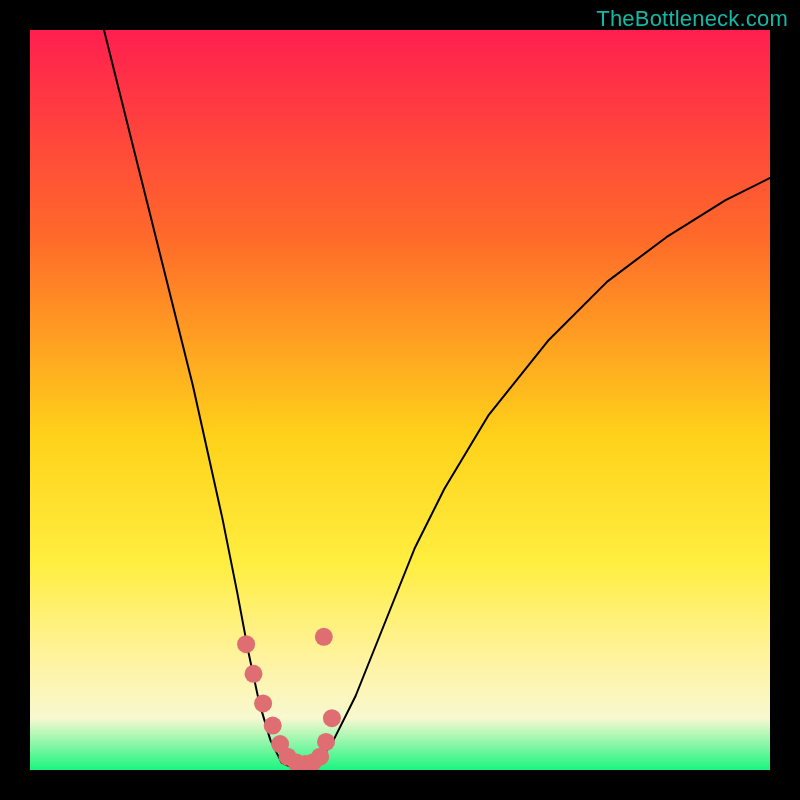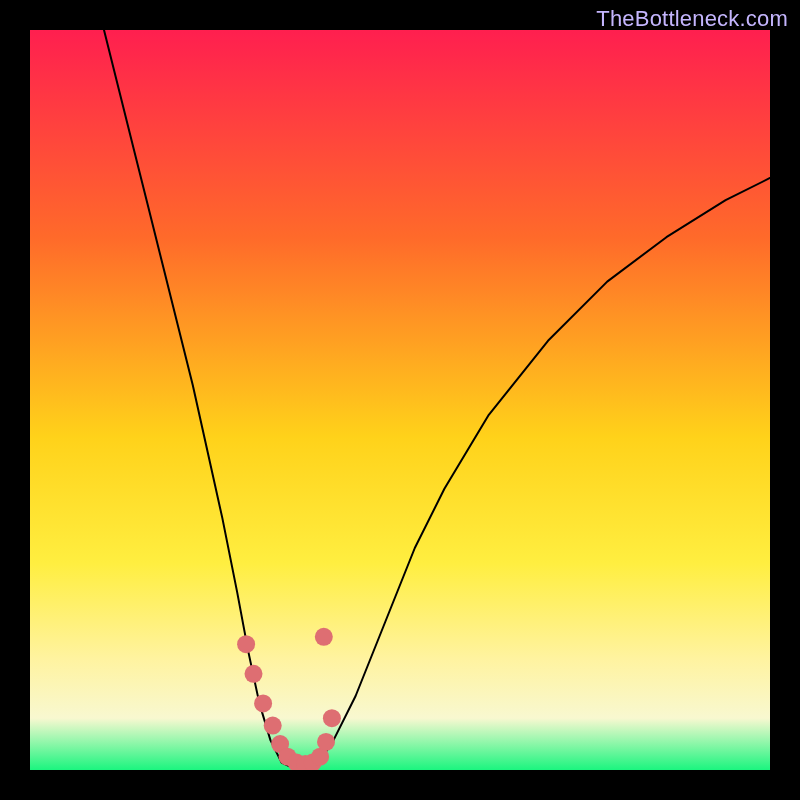--- a/index.html
+++ b/index.html
@@ -14,21 +14,21 @@
   .frame {
     position: relative;
     width: 800px;
     height: 800px;
     background: #000;
   }
   .watermark {
     position: absolute;
     top: 6px;
     right: 12px;
-    color: #c4b5fd;
+    color: #14b8a6;
     font-size: 22px;
     font-weight: 500;
     letter-spacing: 0.2px;
     z-index: 10;
   }
   .plot {
     position: absolute;
     left: 30px;
     top: 30px;
     width: 740px;

